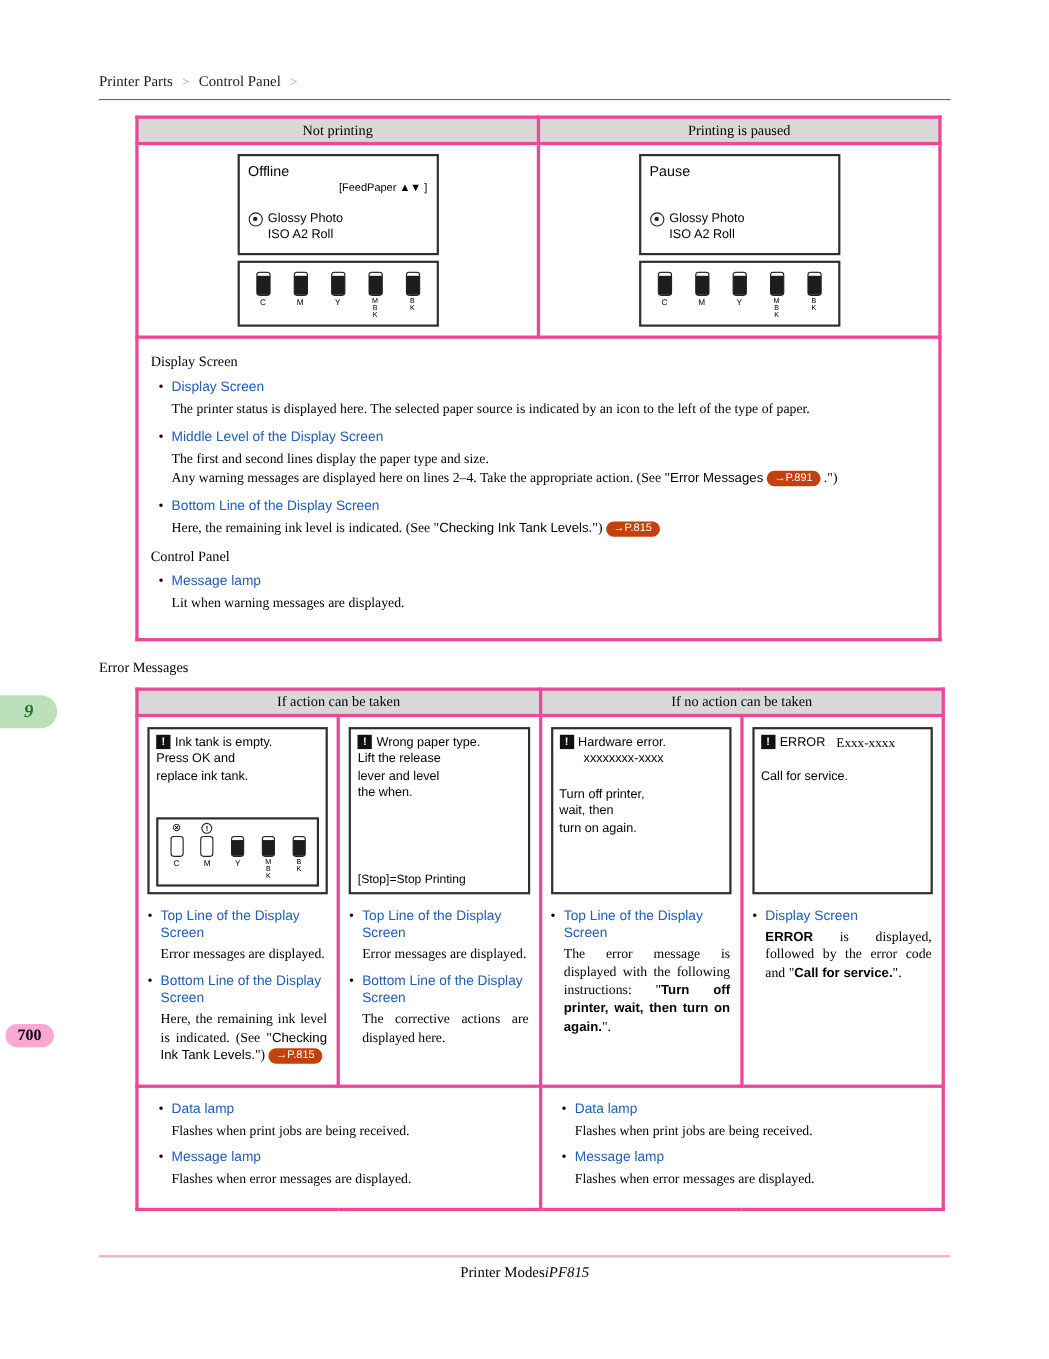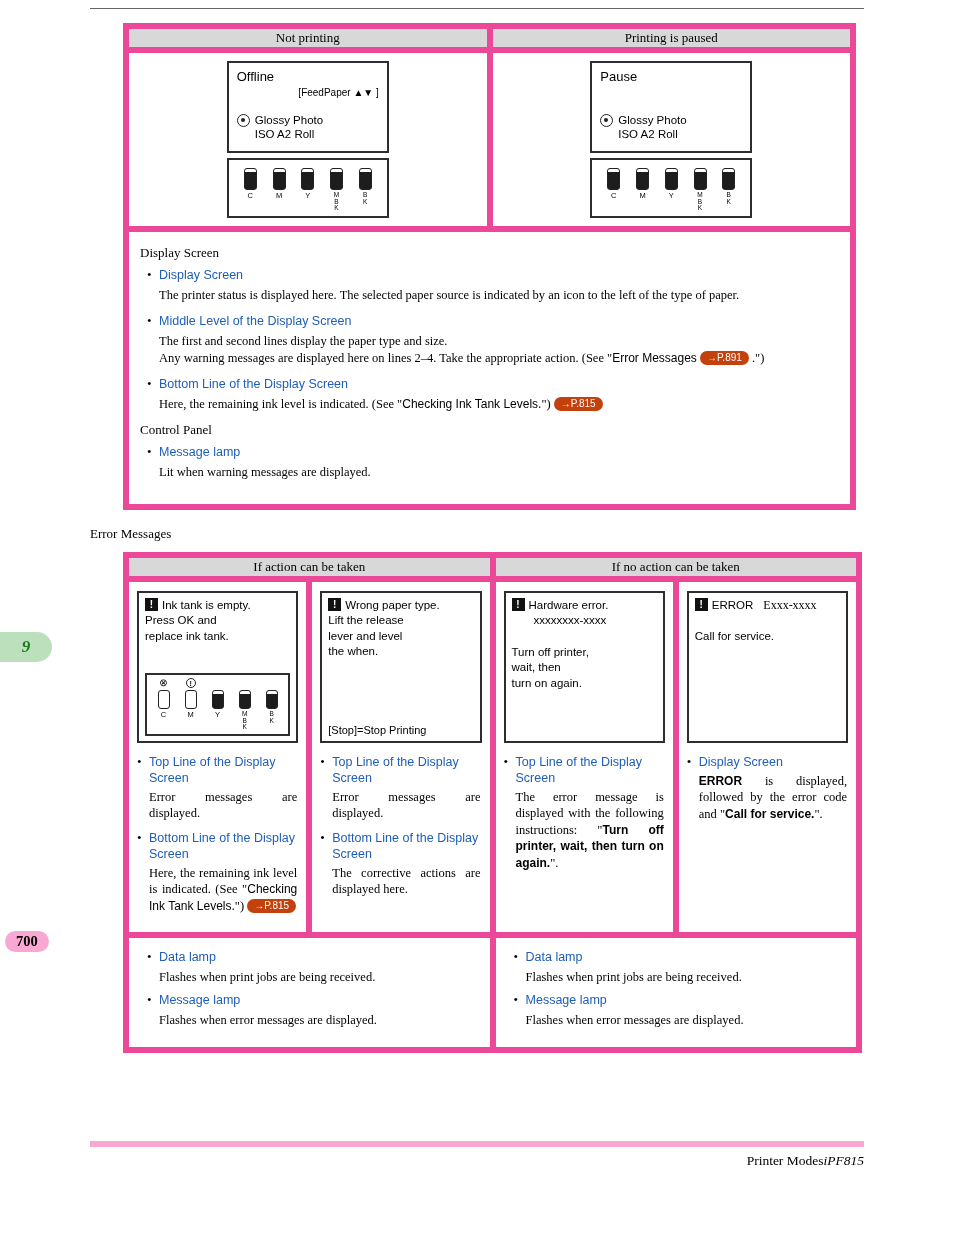--- a/index.html
+++ b/index.html
@@ -14,28 +14,28 @@
   }
   .content { padding: 0 90px; }
 
   
   .breadcrumb { padding-top: 66px; font-size: 13.5px; color: #222; }
   .breadcrumb .sep { color: #8a8a8a; margin: 0 5px; font-size: 12px; }
   .top-rule { border: none; border-top: 1px solid #666; margin: 8px 0 0 0; }
 
   
   .doc-table { border-collapse: collapse; margin-left: 33px; width: 733px; table-layout: fixed; }
-  .doc-table th, .doc-table td { border: 6px solid #ec4899; }
+  .doc-table th, .doc-table td { border: 3px solid #ec4899; }
   .doc-table th { background: #d8d8d8; font-weight: normal; font-size: 13px; height: 24px; text-align: center; }
 
   .status-table { margin-top: 14px; }
   .lcd-cell { height: 172px; vertical-align: middle; text-align: center; padding: 8px 0; background: #fff; }
 
   
-  .lcd-stack { display: inline-block; width: 162px; text-align: left; }
+  .lcd-stack { display: inline-block; width: 183px; text-align: left; }
   .lcd-screen {
     border: 2px solid #2e2e2e; background: #fff; padding: 6px 8px 6px;
     height: 92px; font-family: "Liberation Sans", sans-serif; font-size: 12px;
     display: flex; flex-direction: column;
   }
   .lcd-status { font-size: 13px; }
   .lcd-feed { text-align: right; font-size: 10px; margin-top: 3px; }
   .lcd-paper { margin-top: auto; margin-bottom: 4px; display: flex; gap: 5px; }
   .roll-icon { width: 13px; height: 13px; border: 1.5px solid #222; border-radius: 50%; display: inline-block; position: relative; flex: none; margin-top: 1px; }
   .roll-icon::after { content: ""; position: absolute; left: 3px; top: 3px; width: 4px; height: 4px; background: #222; border-radius: 50%; }
@@ -99,21 +99,21 @@
   .err-bullets .bullet { margin: 0 0 8px 0; }
   .err-bullets .bullet-body { padding-right: 1px; }
   .err-bullets .link { line-height: 16px; }
   .err-bullets .bullet-desc { line-height: 16.5px; }
 
   .lamps-cell { vertical-align: top; padding: 8px 10px 12px 14px; background: #fff; }
   .lamps-cell .bullet { margin: 3px 0 6px 4px; }
   .lamps-cell .bullet-desc { text-align: left; }
 
   
-  .footer { position: absolute; left: 90px; right: 90px; top: 1141px; border-top: 6px solid #f9a8d4; padding-top: 6px; display: flex; justify-content: flex-end; font-size: 13.5px; }
+  .footer { position: absolute; left: 90px; right: 90px; top: 1141px; border-top: 2px solid #f9a8d4; padding-top: 6px; display: flex; justify-content: center; font-size: 13.5px; }
   .footer-right { font-style: italic; }
 
   
   .chapter-tab {
     position: absolute; left: 0; top: 632px; width: 52px; height: 30px;
     background: #bce0bc; border-radius: 0 15px 15px 0;
     display: flex; align-items: center; justify-content: center;
     color: #1b7a1b; font-weight: bold; font-style: italic; font-size: 17px;
     font-family: "Liberation Serif", serif;
   }
@@ -130,20 +130,26 @@
 
   <div class="chapter-tab">
     <span>9</span>
   </div>
   <div class="page-num-badge">
     <span>700</span>
   </div>
 
   <div class="content">
 
+    <div class="breadcrumb">
+      <span class="crumb">Printer Parts</span>
+      <span class="sep">&gt;</span>
+      <span class="crumb">Control Panel</span>
+      <span class="sep">&gt;</span>
+    </div>
     <hr class="top-rule">
 
     <table class="doc-table status-table">
       <tbody>
           <tr>
         <th>Not printing</th>
         <th>Printing is paused</th>
       </tr>
       <tr>
         <td class="lcd-cell">

